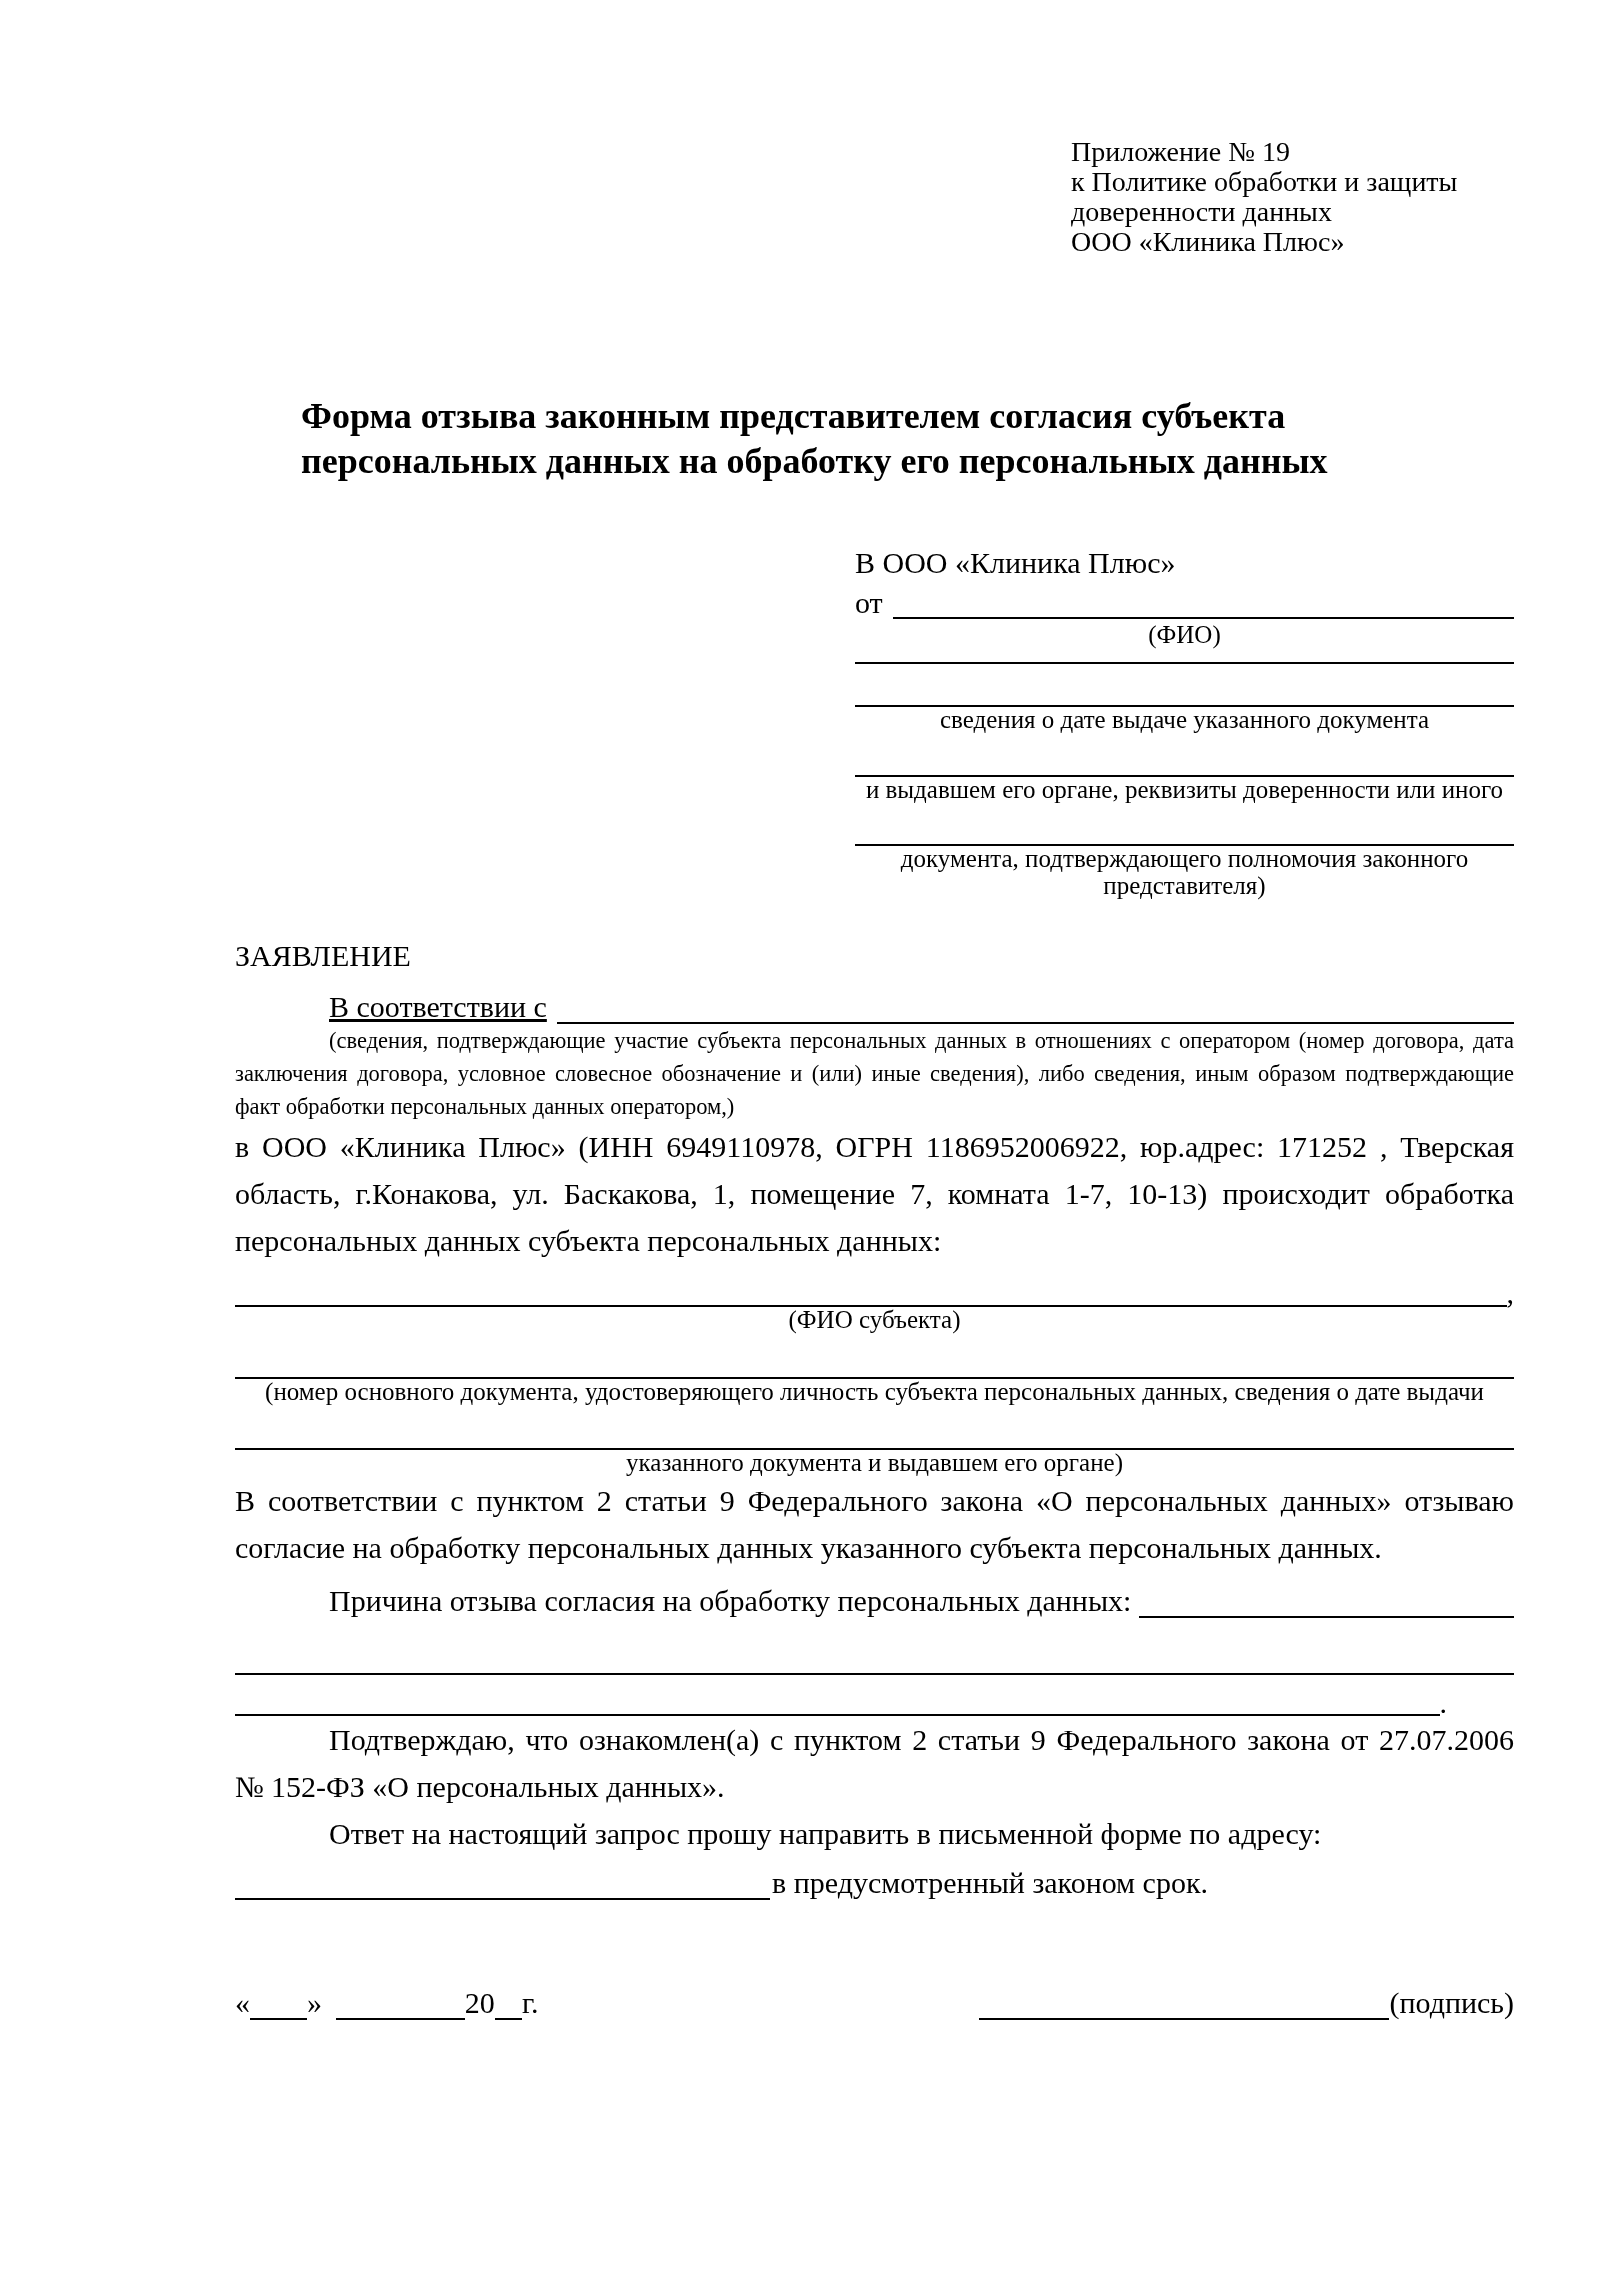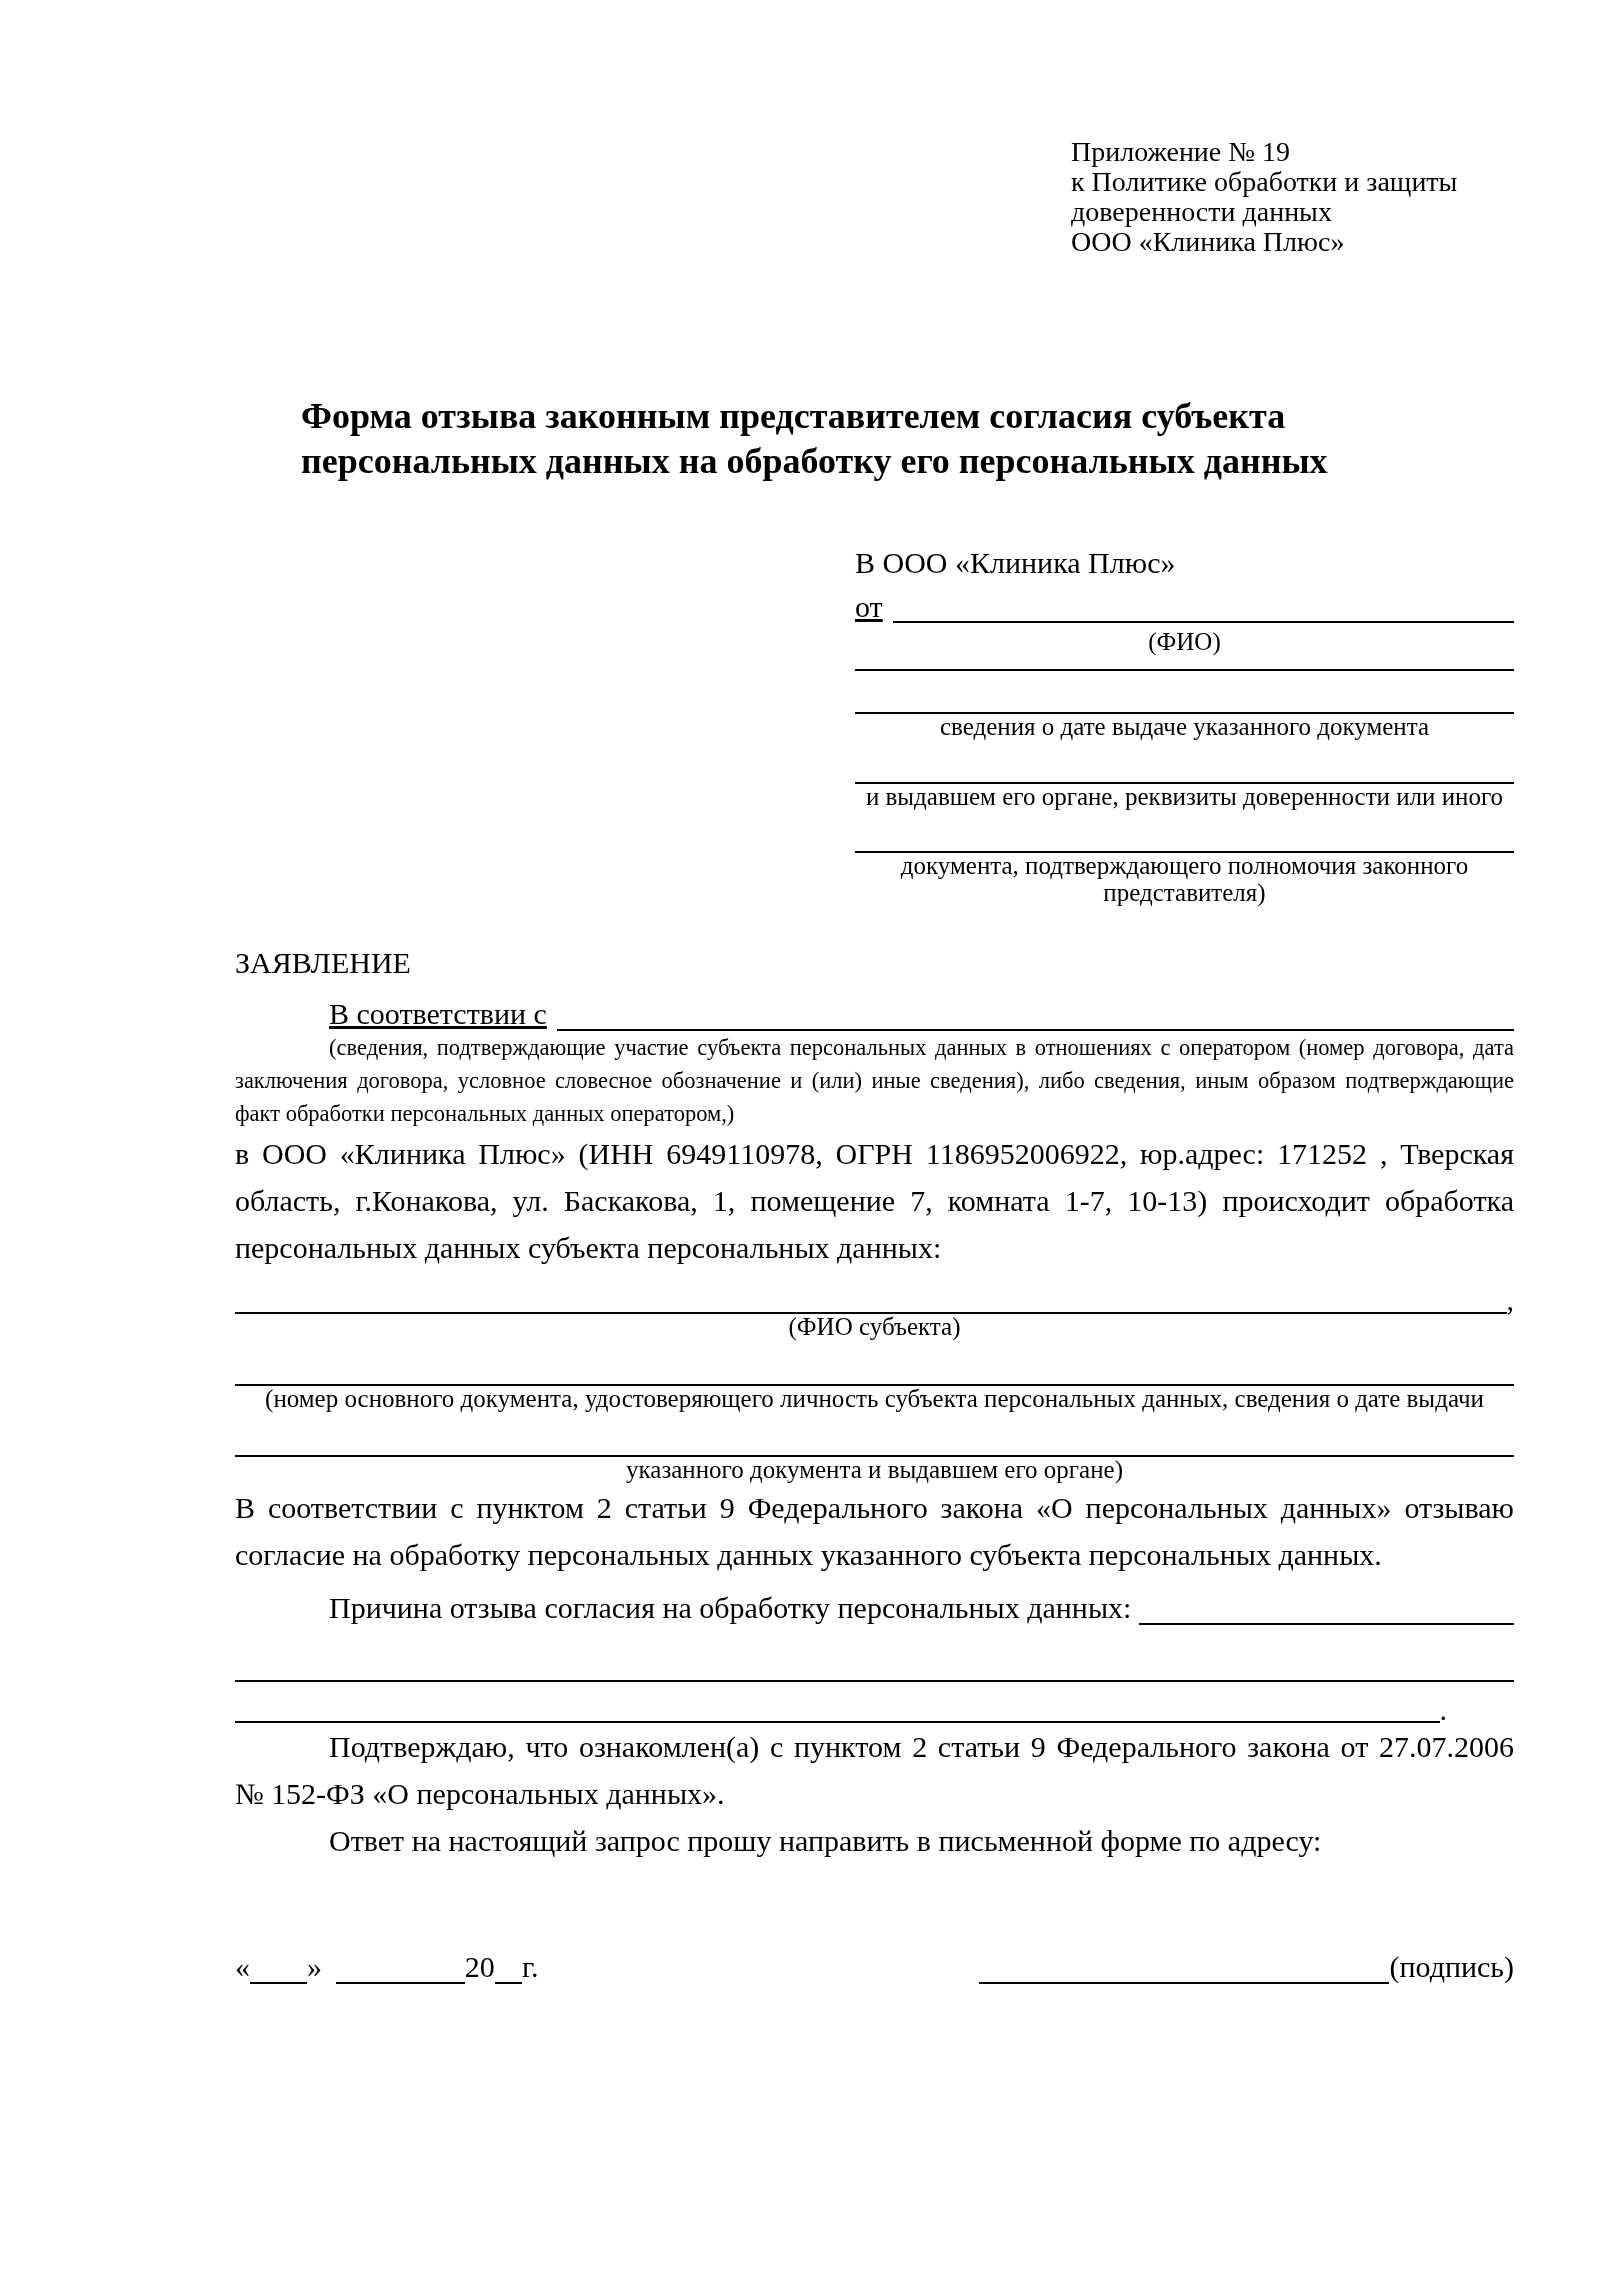--- a/index.html
+++ b/index.html
@@ -26,21 +26,21 @@
     text-align: left;
     font-weight: bold;
     font-size: 36px;
     line-height: 45px;
   }
   .doc-title-inner { max-width: 1147px; margin: 0 auto; }
 
   
   .addressee { margin-top: 59px; margin-left: 620px; width: 659px; font-size: 30px; }
   .addressee .to-line { line-height: 39px; }
-  .from-row { display: flex; align-items: flex-start; margin-top: 8px; height: 39px; text-decoration: underline; }
+  .from-row { display: flex; align-items: center; margin-top: 1px; height: 39px; }
   .from-row .label { flex: 0 0 auto; padding-right: 9.8px; }
   .fill-line { flex: 1 1 auto; border-bottom: 2.9px solid #000; height: 33px; }
   .caption { text-align: center; font-size: 25px; line-height: 26.5px; }
   .blank { border-bottom: 2.9px solid #000; }
   .blank.short-gap { height: 15.7px; }
   .blank.tall-gap  { height: 43px; }
 
   
   .statement-heading { margin-top: 37px; text-align: left; font-size: 30px; line-height: 39px; }
   .accord-row { display: flex; align-items: flex-end; margin-top: 3.9px; height: 45px; font-size: 30px; padding-left: 94px; }
@@ -150,20 +150,24 @@
 
     <div class="blank-period-row">
       <span class="fill-line"></span>
       <span class="tail">.</span>
     </div>
 
     <div class="para indent">Подтверждаю, что ознакомлен(а) с пунктом 2 статьи 9 Федерального закона от 27.07.2006 № 152-ФЗ «О персональных данных».</div>
 
     <div class="para indent">Ответ на настоящий запрос прошу направить в письменной форме по адресу:</div>
 
+    <div class="reply-tail-row">
+      <span class="reply-blank"></span>
+      <span class="tail">в предусмотренный законом срок.</span>
+    </div>
 
     <div class="footer-row">
       <div class="date-group">
         <span>«</span>
         <span class="u-blank u-day"></span>
         <span>»</span>
         <span class="u-blank u-mon"></span>
         <span>20</span>
         <span class="u-blank u-yr"></span>
         <span>г.</span>

